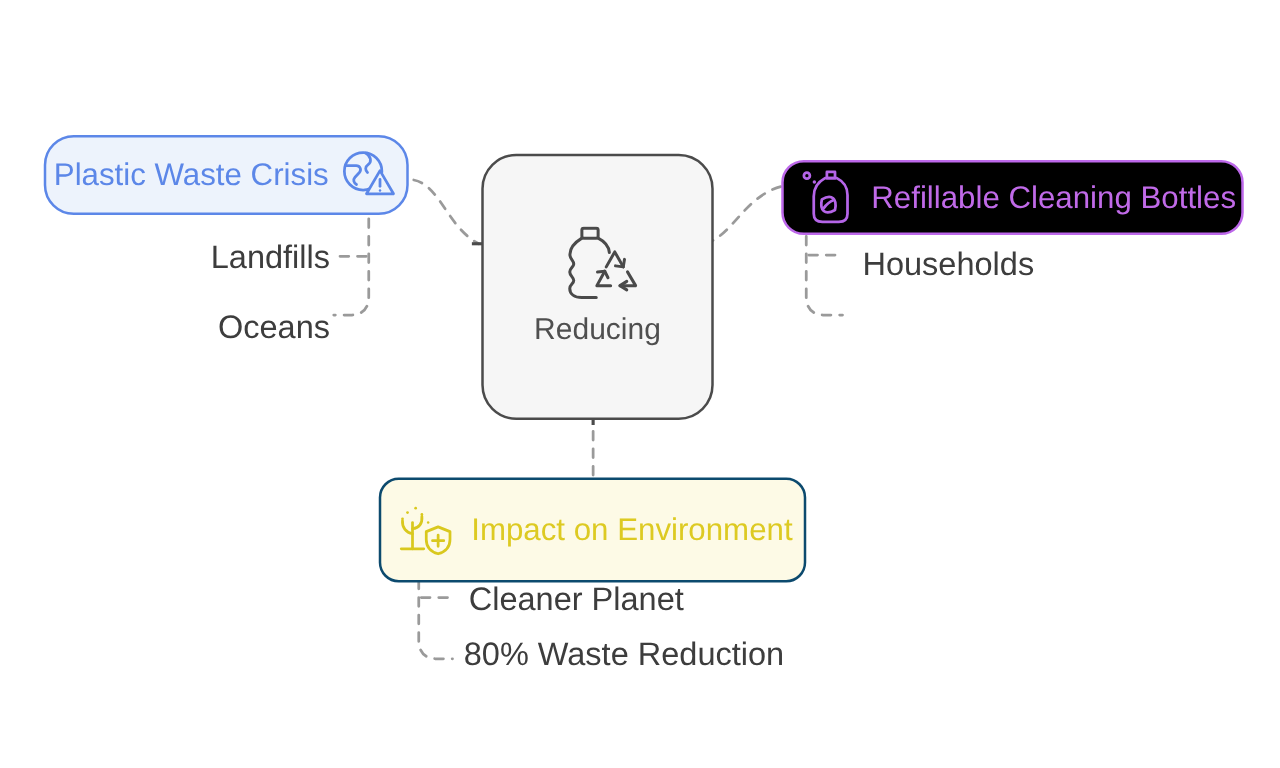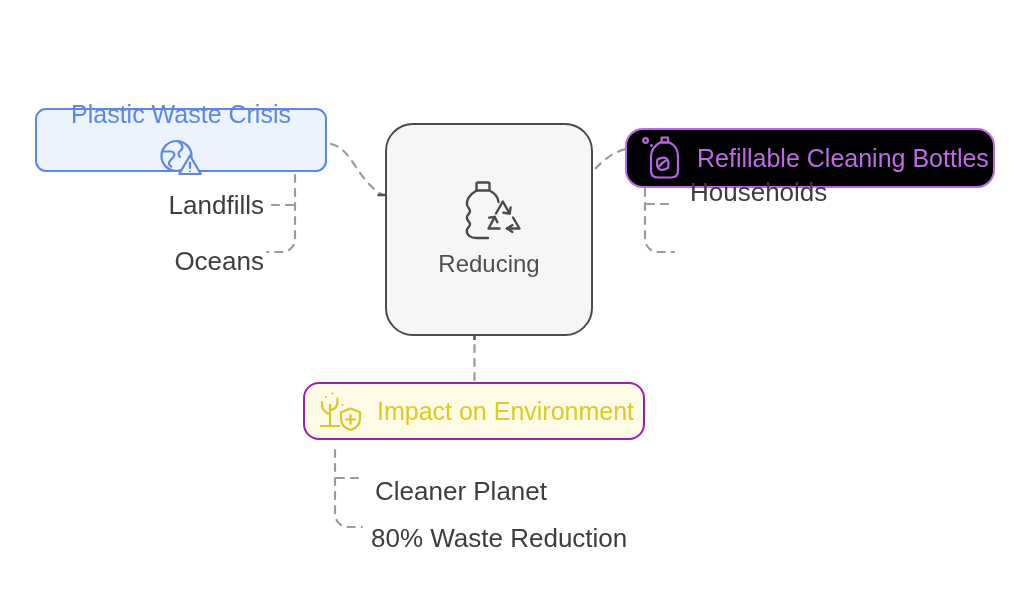--- a/index.html
+++ b/index.html
@@ -6,43 +6,43 @@
   body{
     width:1024px;height:614px;position:relative;background:#ffffff;
     font-family:"Liberation Sans", sans-serif;overflow:hidden;
   }
   .canvas{position:absolute;inset:0;}
   svg.connectors{position:absolute;left:0;top:0;width:1024px;height:614px;pointer-events:none;}
 
   .node{position:absolute;display:flex;align-items:center;box-sizing:border-box;cursor:pointer;}
 
   .node-center{
-    left:385px;top:123px;width:208px;height:213px;
+    left:385px;top:123px;width:186px;height:213px;
     background:#f6f6f6;border:2px solid #4b4b4b;border-radius:28px;
     flex-direction:column;justify-content:center;gap:6px;
   }
   .center-label{color:#4f4f4f;font-size:24px;line-height:30px;text-align:center;font-weight:400;}
 
   .node-blue{
     left:35px;top:108px;width:292px;height:64px;
-    background:#edf3fc;border:2px solid #5c87e8;border-radius:11px;
-    justify-content:center;gap:8px;padding:0 10px;flex-direction:column;
+    background:#edf3fc;border:2px solid #5c87e8;border-radius:24px;
+    justify-content:center;gap:8px;padding:0 10px;
   }
   .node-blue .lbl{color:#5c87e8;font-size:25px;font-weight:400;white-space:nowrap;}
 
   .node-purple{
     left:625px;top:128px;width:370px;height:60px;
     background:#000000;border:2px solid #bd68ea;border-radius:18px;
     justify-content:flex-start;gap:16px;padding:0 14px;
   }
   .node-purple .lbl{color:#c06ae8;font-size:25px;font-weight:400;white-space:nowrap;}
 
   .node-yellow{
-    left:303px;top:382px;width:342px;height:58px;
-    background:#fdfae6;border:2px solid #a21caf;border-radius:16px;
+    left:303px;top:382px;width:342px;height:84px;
+    background:#fdfae6;border:2px solid #0c4a6e;border-radius:16px;
     justify-content:flex-start;gap:14px;padding:0 12px;
   }
   .node-yellow .lbl{color:#ddca22;font-size:25px;font-weight:400;white-space:nowrap;}
 
   .child{
     position:absolute;color:#3d3d3d;font-size:26px;line-height:28px;
     white-space:nowrap;cursor:pointer;
   }
   .child.right-align{text-align:right;}
 
@@ -131,17 +131,17 @@
       <circle cx="15.5" cy="4.5" r="1.1" fill="#d9c81e" stroke="none"></circle>
       <circle cx="25.5" cy="16" r="1" fill="#d9c81e" stroke="none"></circle>
       <path d="M33.5 19.5 l9.5 3.8 v6.2 c0 6.2 -4.2 10 -9.5 11.5 c-5.3 -1.5 -9.5 -5.3 -9.5 -11.5 v-6.2 z" fill="#fdfae6"></path>
       <path d="M33.5 26 v9 M29 30.5 h9"></path>
     </svg>
     <span class="lbl">Impact on Environment</span>
   </div>
 
   <div class="child right-align" style="right:760px;top:191px;">Landfills</div>
   <div class="child right-align" style="right:760px;top:247px;">Oceans</div>
-  <div class="child" style="left:690px;top:178px;text-align:right;">Households</div>
-  <div class="child" style="left:375px;top:465px;margin-top:12px;">Cleaner Planet</div>
-  <div class="child" style="left:371px;top:524px;">80% Waste Reduction</div>
+  <div class="child" style="left:690px;top:197px;text-align:right;">Households</div>
+  <div class="child" style="left:375px;top:465px;">Cleaner Planet</div>
+  <div class="child" style="left:371px;top:509px;">80% Waste Reduction</div>
 
 </div>
 
 </body></html>

